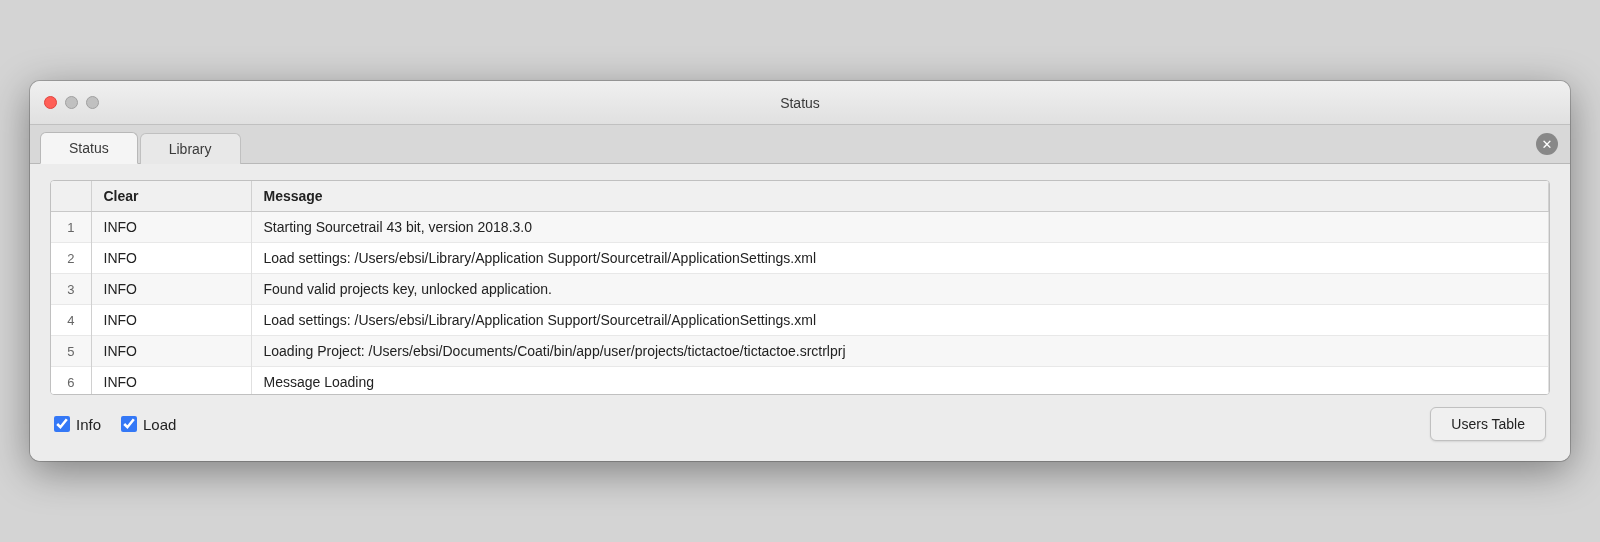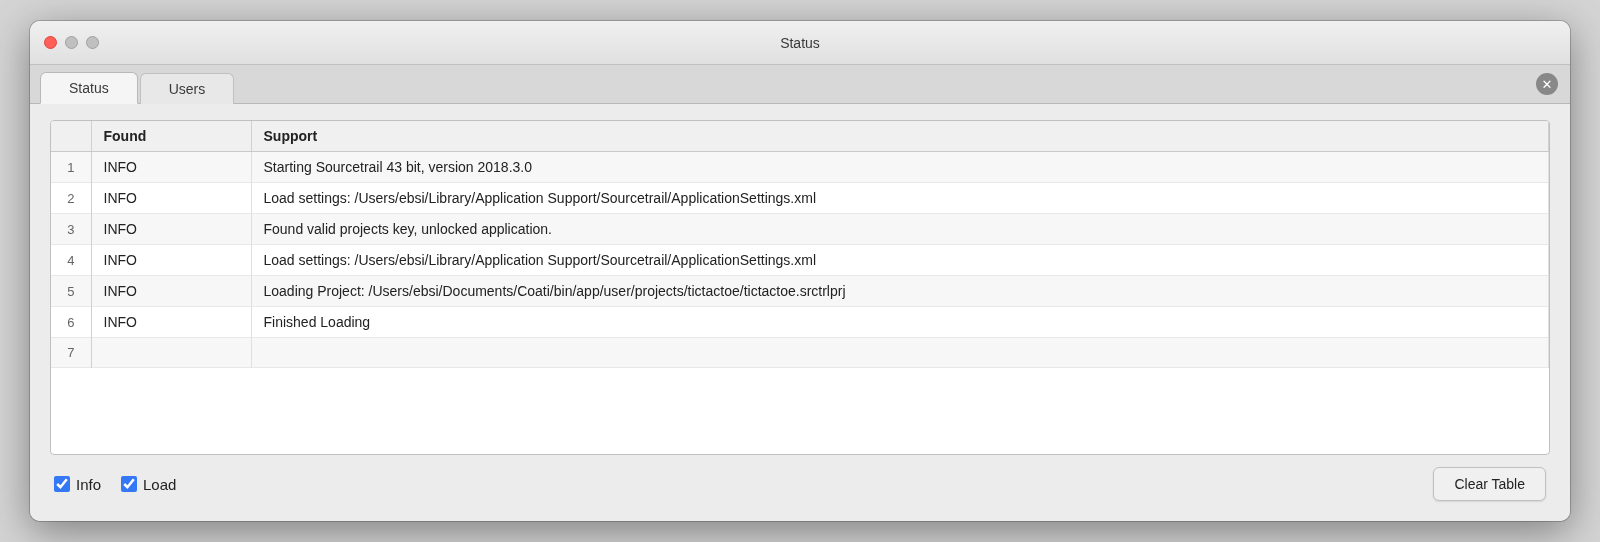--- a/index.html
+++ b/index.html
@@ -14,21 +14,21 @@
       background: #d4d4d4;
       font-family: -apple-system, BlinkMacSystemFont, "Helvetica Neue", Helvetica, Arial, sans-serif;
       font-size: 14px;
       display: flex;
       align-items: center;
       justify-content: center;
     }
 
     .window {
       width: 1540px;
-      height: 500px;
+      height: 380px;
       background: #ececec;
       border-radius: 10px;
       box-shadow: 0 10px 40px rgba(0,0,0,0.4), 0 0 0 1px rgba(0,0,0,0.2);
       display: flex;
       flex-direction: column;
       overflow: hidden;
     }
 
     .title-bar {
       height: 44px;
@@ -261,36 +261,36 @@
       <div class="traffic-light traffic-light-maximize"></div>
     </div>
     <span class="title-bar-title">Status</span>
   </div>
 
   <div class="tab-bar">
     <div class="tab active">
       <span>Status</span>
     </div>
     <div class="tab">
-      <span>Users</span>
+      <span>Library</span>
     </div>
     <button class="close-button">
       <span>✕</span>
     </button>
   </div>
 
   <div class="content-area">
 
     <div class="table-container">
       <table>
         <thead>
           <tr>
             <th></th>
-            <th class="type-col">Found</th>
-            <th>Support</th>
+            <th class="type-col">Clear</th>
+            <th>Message</th>
           </tr>
         </thead>
         <tbody id="table-body">
         <tr>
               <td class="row-num">1</td>
               <td>INFO</td>
               <td>Starting Sourcetrail 43 bit, version 2018.3.0</td>
             </tr>
             <tr>
               <td class="row-num">2</td>
@@ -308,21 +308,21 @@
               <td>Load settings: /Users/ebsi/Library/Application Support/Sourcetrail/ApplicationSettings.xml</td>
             </tr>
             <tr>
               <td class="row-num">5</td>
               <td>INFO</td>
               <td>Loading Project: /Users/ebsi/Documents/Coati/bin/app/user/projects/tictactoe/tictactoe.srctrlprj</td>
             </tr>
             <tr>
               <td class="row-num">6</td>
               <td>INFO</td>
-              <td>Finished Loading</td>
+              <td>Message Loading</td>
             </tr>
             <tr>
               <td class="row-num">7</td>
               <td></td>
               <td></td>
             </tr>
           </tbody>
       </table>
     </div>
 
@@ -332,18 +332,18 @@
           <input type="checkbox" id="info-check" checked="" style="">
           <span class="checkbox-label">Info</span>
         </label>
         <label class="checkbox-item">
           <input type="checkbox" id="error-check" checked="" style="">
           <span class="checkbox-label">Load</span>
         </label>
       </div>
       <div class="spacer"></div>
       <button class="clear-table-btn">
-        <span>Clear Table</span>
+        <span>Users Table</span>
       </button>
     </div>
 
   </div>
 </div>
 
 </body></html>

